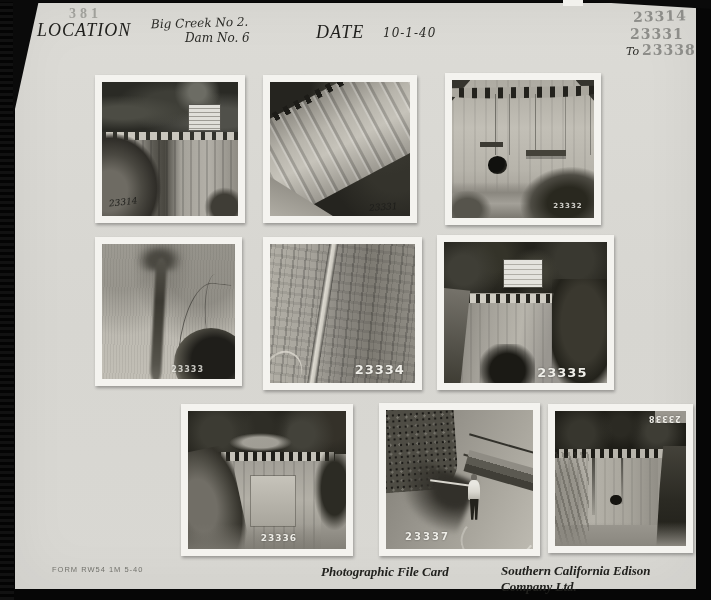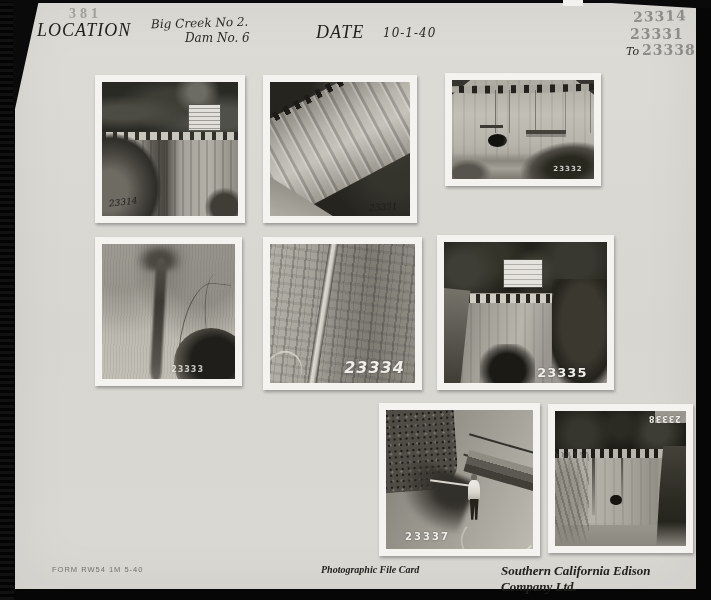--- a/index.html
+++ b/index.html
@@ -32,38 +32,38 @@
   .hand-to{left:611px;top:42px;font-size:11px;}
   .stampnum{position:absolute;font-family:"DejaVu Serif",serif;font-weight:bold;
         color:#8d8d89;letter-spacing:1px;font-size:14px;}
   .neg1{left:618px;top:5px;transform:rotate(-2deg);}
   .neg2{left:615px;top:23px;}
   .neg3{left:627px;top:39px;}
 
   
   .form-no{position:absolute;left:37px;top:562px;font-size:7.5px;color:#72726c;
         letter-spacing:1px;font-family:"Liberation Sans",sans-serif;}
-  .card-title{position:absolute;left:306px;top:561px;font-size:10px;font-weight:bold;
+  .card-title{position:absolute;left:306px;top:561px;font-size:13px;font-weight:bold;
         font-style:italic;color:#21211e;}
   .company{position:absolute;left:486px;top:560px;font-size:13px;font-weight:bold;
         font-style:italic;color:#21211e;}
 
   
   .print{position:absolute;background:#f4f3ef;box-shadow:1px 2px 3px rgba(0,0,0,.3);}
   .ph{position:absolute;left:7px;top:7px;right:7px;bottom:7px;overflow:hidden;background:#9a978f;}
   .l{position:absolute;}
   .cap{position:absolute;font-size:8px;line-height:1;z-index:6;}
   .cap-hand{font-family:"DejaVu Serif",serif;font-style:italic;color:#1d1d1a;}
   .cap-etch{font-family:"DejaVu Sans",sans-serif;font-weight:bold;color:#efeee8;
         letter-spacing:1px;text-shadow:0 0 2px rgba(0,0,0,.45);}
   .c1{left:5%;bottom:7%;transform:rotate(-6deg);font-size:9px;}
   .c2{right:9%;bottom:3%;transform:rotate(-4deg);font-size:9px;}
   .c3{right:8%;bottom:6%;font-size:7px;opacity:.85;}
   .c4{left:52%;bottom:4%;font-size:8px;opacity:.8;}
-  .c5{right:7%;bottom:5%;font-size:16px;font-style:italic;}
+  .c5{right:7%;bottom:5%;font-size:13px;}
   .c6{right:12%;bottom:3%;font-size:13px;}
   .c7{left:46%;bottom:4%;font-size:9px;}
   .c8{left:13%;bottom:5%;font-size:10px;letter-spacing:2px;}
   .c9{right:4%;top:2%;font-size:8px;transform:rotate(180deg);}
 
   
   .p1 .ph{background:#b0ada5;}
   .p1 .sky{left:0;right:0;top:0;height:38%;background:
     radial-gradient(circle at 70% 20%,#6c6c64 0 8%,transparent 22%),
     radial-gradient(ellipse at 15% 60%,#4c4c44 0 15%,transparent 40%),
@@ -277,21 +277,21 @@
       <div class="ph">
         <div class="l bgtex"></div>
         <div class="l damface">
           <div class="teeth"></div>
         </div>
         <div class="l ground"></div>
         <span class="cap cap-hand c2">23331</span>
       </div>
     </div>
 
-    <div class="print p3" style="left:430px;top:70px;width:156px;height:113px;">
+    <div class="print p3" style="left:430px;top:70px;width:156px;height:152px;">
       <div class="ph">
         <div class="l tl"></div>
         <div class="l tr"></div>
         <div class="l crest"></div>
         <div class="l lines"></div>
         <div class="l plat1"></div>
         <div class="l plat2"></div>
         <div class="l hole"></div>
         <div class="l ground"></div>
         <div class="l rocks"></div>
@@ -325,20 +325,33 @@
         <div class="l building"></div>
         <div class="l bridge"></div>
         <div class="l face"></div>
         <div class="l slopeL"></div>
         <div class="l treeR"></div>
         <div class="l treeBL"></div>
         <span class="cap cap-etch c6">23335</span>
       </div>
     </div>
 
+    <div class="print p7" style="left:166px;top:401px;width:172px;height:152px;">
+      <div class="ph">
+        <div class="l trees"></div>
+        <div class="l lightpatch"></div>
+        <div class="l rail"></div>
+        <div class="l face"></div>
+        <div class="l panel"></div>
+        <div class="l rocksL"></div>
+        <div class="l treeR"></div>
+        <div class="l fg"></div>
+        <span class="cap cap-etch c7">23336</span>
+      </div>
+    </div>
 
     <div class="print p8" style="left:364px;top:400px;width:161px;height:153px;">
       <div class="ph">
         <div class="l wall"></div>
         <div class="l spray"></div>
         <div class="l rail"></div>
         <div class="l plank"></div>
         <div class="l lance"></div>
         <div class="l head"></div>
         <div class="l worker"></div>

